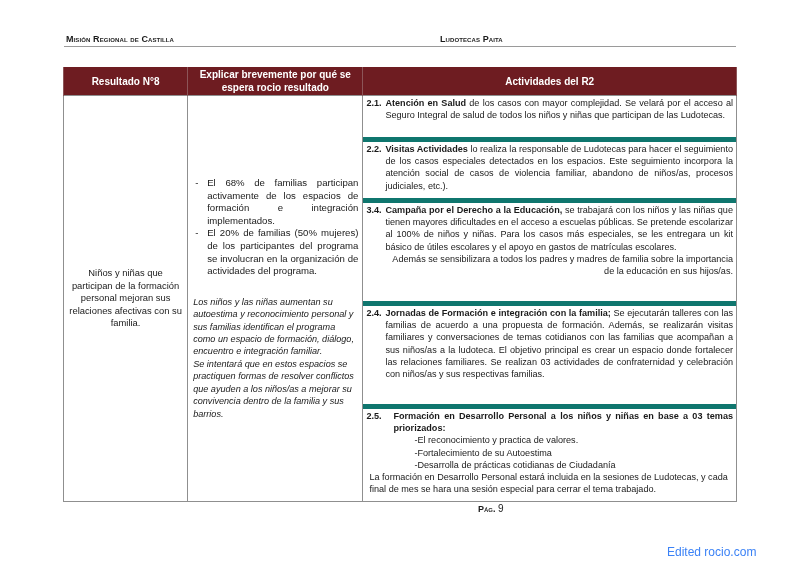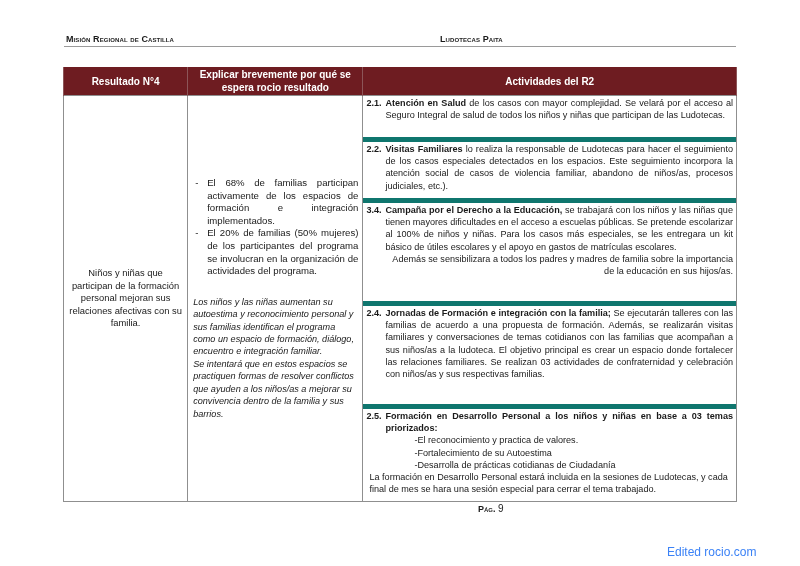--- a/index.html
+++ b/index.html
@@ -69,21 +69,21 @@
 </div>
 
 <table class="main">
   <colgroup>
     <col class="col1">
       <col class="col2">
       <col class="col3">
   </colgroup>
   <thead>
     <tr>
-      <th>Resultado N°4</th>
+      <th>Resultado N°8</th>
       <th>Explicar brevemente por qué se espera rocio resultado</th>
       <th>Actividades del R2</th>
     </tr>
   </thead>
   <tbody>
     <tr style="height:406px;">
       <td>
         <div class="result-text">Niños y niñas que participan de la formación personal mejoran sus relaciones afectivas con su familia.</div>
       </td>
       <td>
@@ -96,37 +96,37 @@
           <div class="italic">Se intentará que en estos espacios se practiquen formas de resolver conflictos que ayuden a los niños/as a mejorar su convivencia dentro de la familia y sus barrios.</div>
         </div>
       </td>
       <td class="activities-cell">
         <div class="activity" style="height:38px;">
           <span class="num">2.1.</span>
           <div class="body"><span class="title">Atención en Salud</span><span> de los casos con mayor complejidad. Se velará por el acceso al Seguro Integral de salud de todos los niños y niñas que participan de las Ludotecas.</span></div>
         </div>
         <div class="activity" style="height:53px;">
           <span class="num">2.2.</span>
-          <div class="body"><span class="title">Visitas Familiares</span><span> lo realiza la responsable de Ludotecas para hacer el seguimiento de los casos especiales detectados en los espacios. Este seguimiento incorpora la atención social de casos de violencia familiar, abandono de niños/as, procesos judiciales, etc.).</span></div>
+          <div class="body"><span class="title">Visitas Actividades</span><span> lo realiza la responsable de Ludotecas para hacer el seguimiento de los casos especiales detectados en los espacios. Este seguimiento incorpora la atención social de casos de violencia familiar, abandono de niños/as, procesos judiciales, etc.).</span></div>
         </div>
         <div class="activity" style="height:95px;">
           <span class="num">3.4.</span>
           <div class="body">
             <span class="title">Campaña por el Derecho a la Educación,</span><span> se trabajará con los niños y las niñas que tienen mayores dificultades en el acceso a escuelas públicas. Se pretende escolarizar al 100% de niños y niñas. Para los casos más especiales, se les entregara un kit básico de útiles escolares y el apoyo en gastos de matrículas escolares.</span>
             <div style="text-align:right;">Además se sensibilizara a todos los padres y madres de familia sobre la importancia de la educación en sus hijos/as.</div>
           </div>
         </div>
         <div class="activity" style="height:95px;">
           <span class="num">2.4.</span>
           <div class="body"><span class="title">Jornadas de Formación e integración con la familia;</span><span> Se ejecutarán talleres con las familias de acuerdo a una propuesta de formación. Además, se realizarán visitas familiares y conversaciones de temas cotidianos con las familias que acompañan a sus niños/as a la ludoteca. El objetivo principal es crear un espacio donde fortalecer las relaciones familiares. Se realizan 03 actividades de confraternidad y celebración con niños/as y sus respectivas familias.</span></div>
         </div>
         <div class="activity">
           <span class="num">2.5.</span>
           <div class="body">
-            <div class="title" style="text-align:justify;">Formación en Desarrollo Personal a los niños y niñas en base a 03 temas priorizados:</div>
+            <div class="title" style="text-align:justify;margin-left:8px;">Formación en Desarrollo Personal a los niños y niñas en base a 03 temas priorizados:</div>
             <div class="sub">-El reconocimiento y practica de valores.</div>
             <div class="sub">-Fortalecimiento de su Autoestima</div>
             <div class="sub">-Desarrolla de prácticas cotidianas de Ciudadanía</div>
             <div class="note">La formación en Desarrollo Personal estará incluida en la sesiones de Ludotecas, y cada final de mes se hara una sesión especial para cerrar el tema trabajado.</div>
           </div>
         </div>
       </td>
     </tr>
   </tbody>
 </table>

